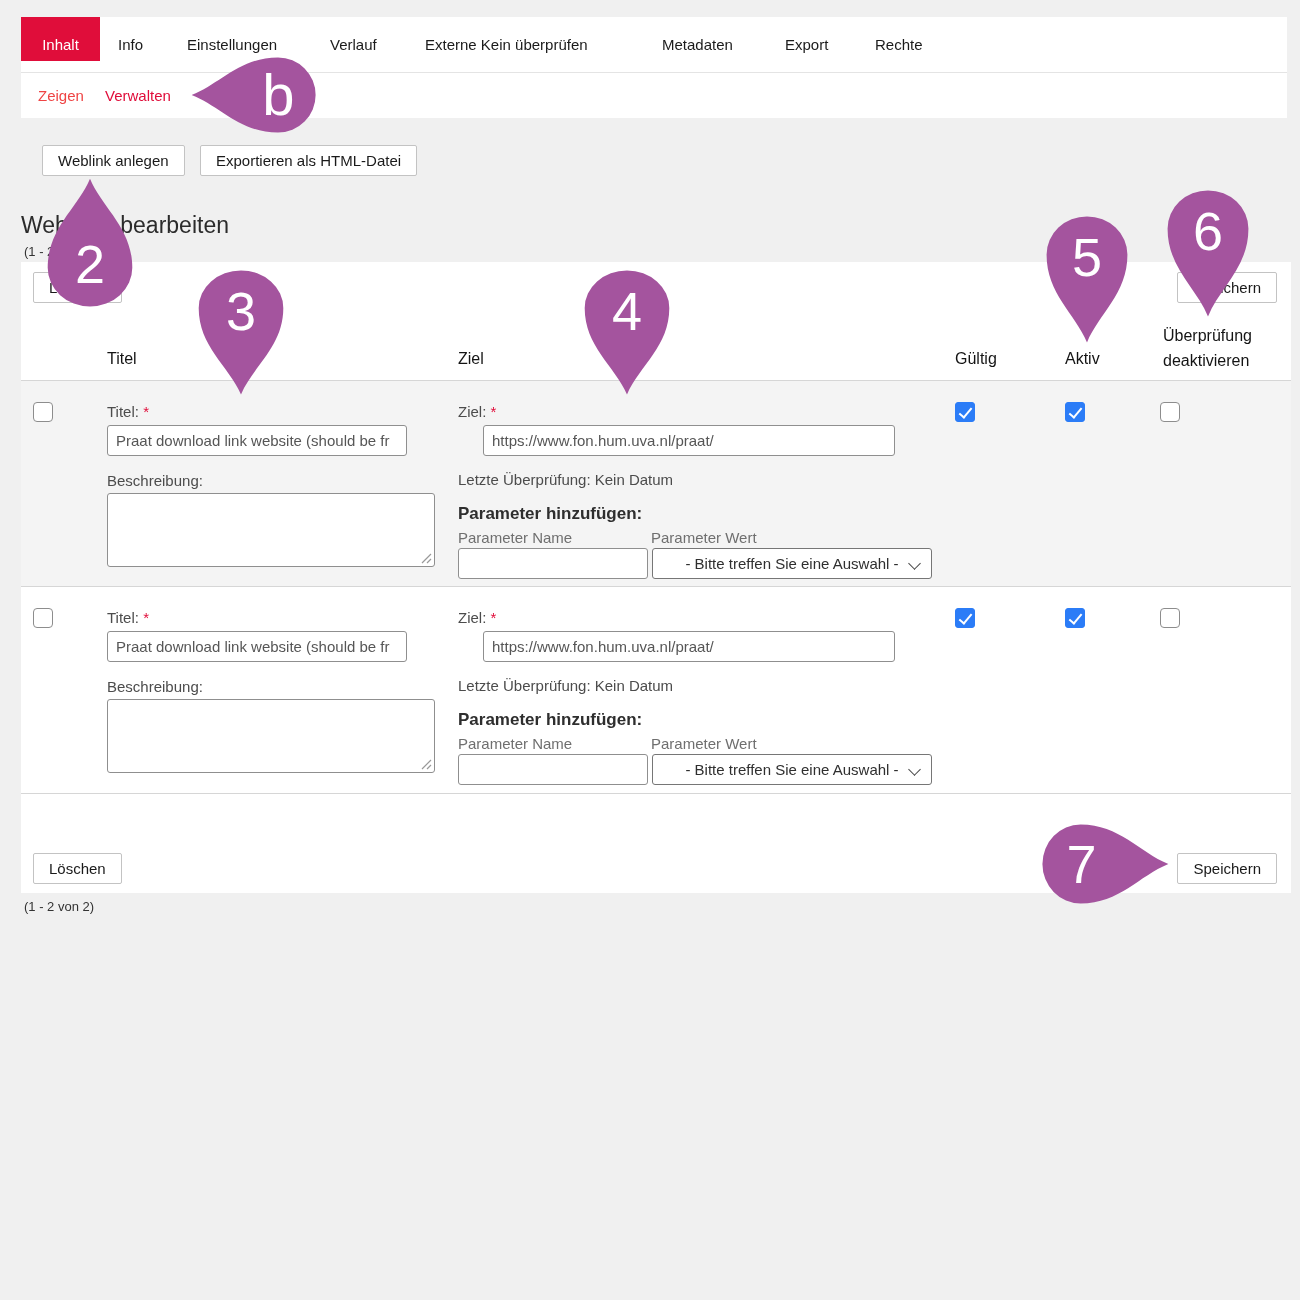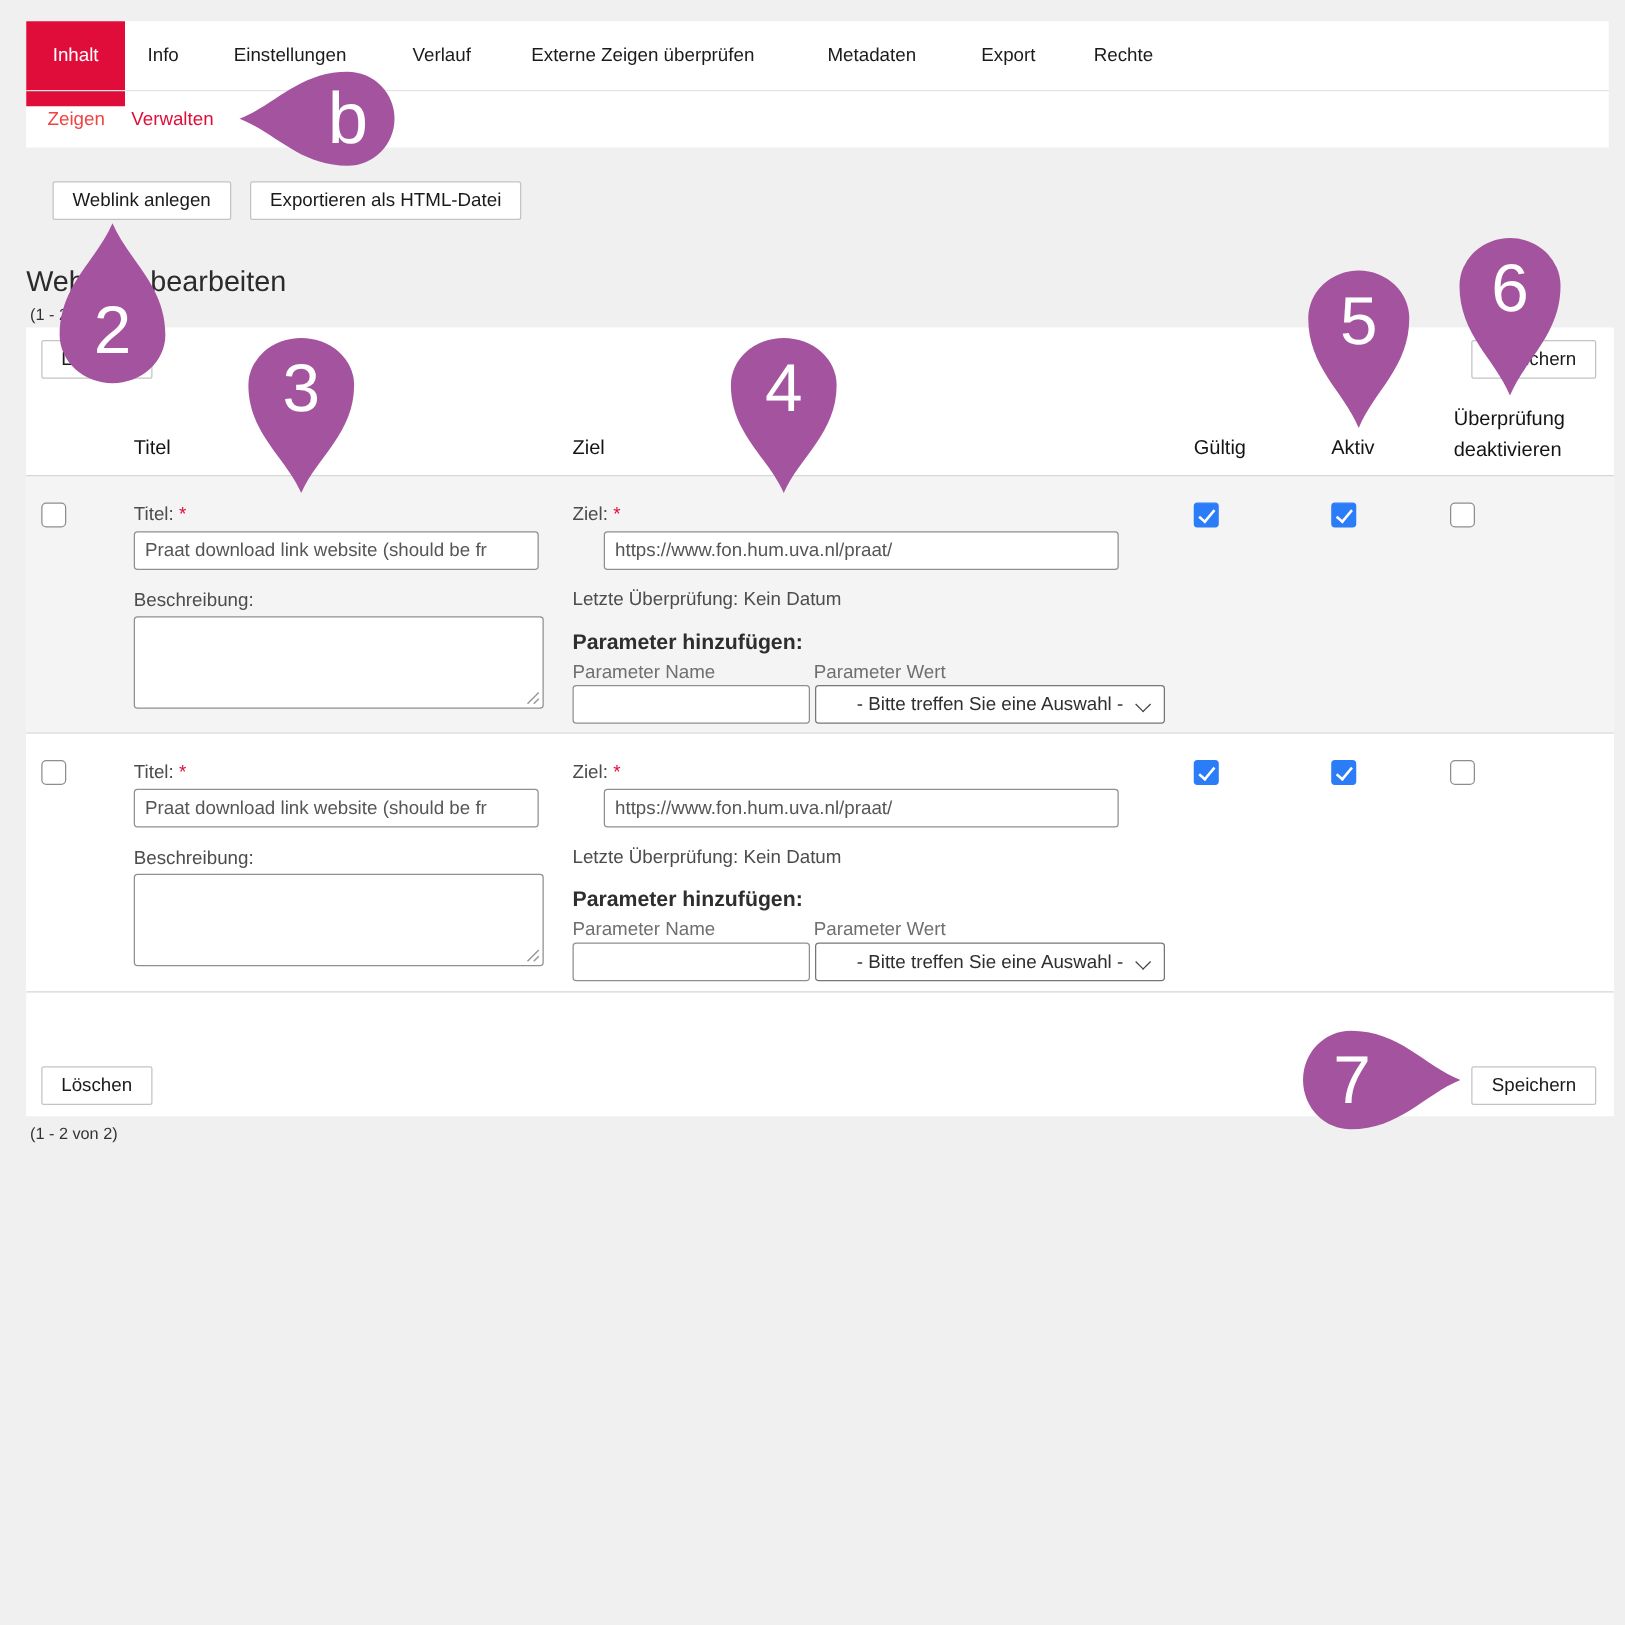--- a/index.html
+++ b/index.html
@@ -5,21 +5,21 @@
   html,body{margin:0;padding:0;}
   body{
     width:1300px;height:1300px;position:relative;overflow:hidden;
     background:#f0f0f0;
     font-family:"Liberation Sans",sans-serif;
     -webkit-font-smoothing:antialiased;
   }
   
   .headerbar{position:absolute;left:21px;top:17px;width:1266px;height:101px;background:#fff;}
   .tabsrow{position:absolute;left:0;top:0;width:100%;height:55px;}
-  .tab{position:absolute;top:0;height:68px;line-height:55px;font-size:15px;color:#1b1b1b;cursor:pointer;white-space:nowrap;}
+  .tab{position:absolute;top:0;height:44px;line-height:55px;font-size:15px;color:#1b1b1b;cursor:pointer;white-space:nowrap;}
   .tab.active{background:#e00d3a;color:#fff;text-align:center;}
   .tab.t0{left:0;width:79px;}
   .tab.t1{left:97px;}.tab.t2{left:166px;}.tab.t3{left:309px;}.tab.t4{left:404px;}
   .tab.t5{left:641px;}.tab.t6{left:764px;}.tab.t7{left:854px;}
   .subtabsrow{position:absolute;left:0;top:55px;width:100%;height:46px;border-top:1px solid #e4e4e4;box-sizing:border-box;}
   .subtab{position:absolute;top:0;height:45px;line-height:45px;font-size:15px;color:#ef4444;cursor:pointer;}
   .subtab.s0{left:17px;}
   .subtab.s1{left:84px;color:#e00d3a;}
   
   .btn{position:absolute;height:31px;background:#fff;border:1px solid #c3c3c3;border-radius:2px;
@@ -48,21 +48,21 @@
   .trow.r0{top:118px;background:#f4f4f4;border-top:1px solid #d6d6d6;border-bottom:1px solid #d6d6d6;}
   .trow.r1{top:325px;background:#ffffff;border-bottom:1px solid #d6d6d6;}
   .selectallrow{position:absolute;left:0;top:532px;width:1270px;height:53px;background:#fff;}
   
   .flabel{position:absolute;font-size:15px;color:#4c4c4c;white-space:nowrap;}
   .dimlabel{position:absolute;font-size:15px;color:#6f6f6f;white-space:nowrap;}
   .pbold{position:absolute;font-size:17px;color:#2e2e2e;font-weight:700;white-space:nowrap;}
   .req{color:#e00d3a;}
   .tin{position:absolute;height:31px;border:1px solid #8f8f8f;border-radius:3px;background:#fff;
        font-family:"Liberation Sans",sans-serif;font-size:15px;color:#565656;padding:0 8px;box-sizing:border-box;outline:none;}
-  .in-titel{left:86px;top:44px;width:324px;}
+  .in-titel{left:86px;top:44px;width:300px;}
   .in-ziel{left:462px;top:44px;width:412px;}
   .in-pname{left:437px;top:167px;width:190px;}
   .tarea{position:absolute;left:86px;top:112px;width:328px;height:74px;border:1px solid #8f8f8f;border-radius:3px;background:#fff;box-sizing:border-box;}
   .grip{position:absolute;right:2px;bottom:2px;width:11px;height:11px;}
   .sel{position:absolute;left:631px;top:167px;width:280px;height:31px;border:1px solid #767676;border-radius:3px;background:#fff;
        font-size:15px;color:#2f2f2f;display:flex;align-items:center;justify-content:center;box-sizing:border-box;cursor:pointer;}
   .sel .chev{position:absolute;right:12px;top:10px;width:8px;height:8px;border-right:1.8px solid #444;border-bottom:1.8px solid #444;transform:rotate(45deg);}
   .lbl-titel{left:86px;top:22px;}
   .lbl-beschr{left:86px;top:91px;}
   .lbl-ziel{left:437px;top:22px;}
@@ -98,21 +98,21 @@
 </style>
 </head>
 <body>
 
 <div class="headerbar">
   <div class="tabsrow">
     <div class="tab t0 active">Inhalt</div>
     <div class="tab t1">Info</div>
     <div class="tab t2">Einstellungen</div>
     <div class="tab t3">Verlauf</div>
-    <div class="tab t4">Externe Zeigen überprüfen</div>
+    <div class="tab t4">Externe Kein überprüfen</div>
     <div class="tab t5">Metadaten</div>
     <div class="tab t6">Export</div>
     <div class="tab t7">Rechte</div>
   </div>
   <div class="subtabsrow">
     <div class="subtab s0">Zeigen</div>
     <div class="subtab s1">Verwalten</div>
   </div>
 </div>
 

